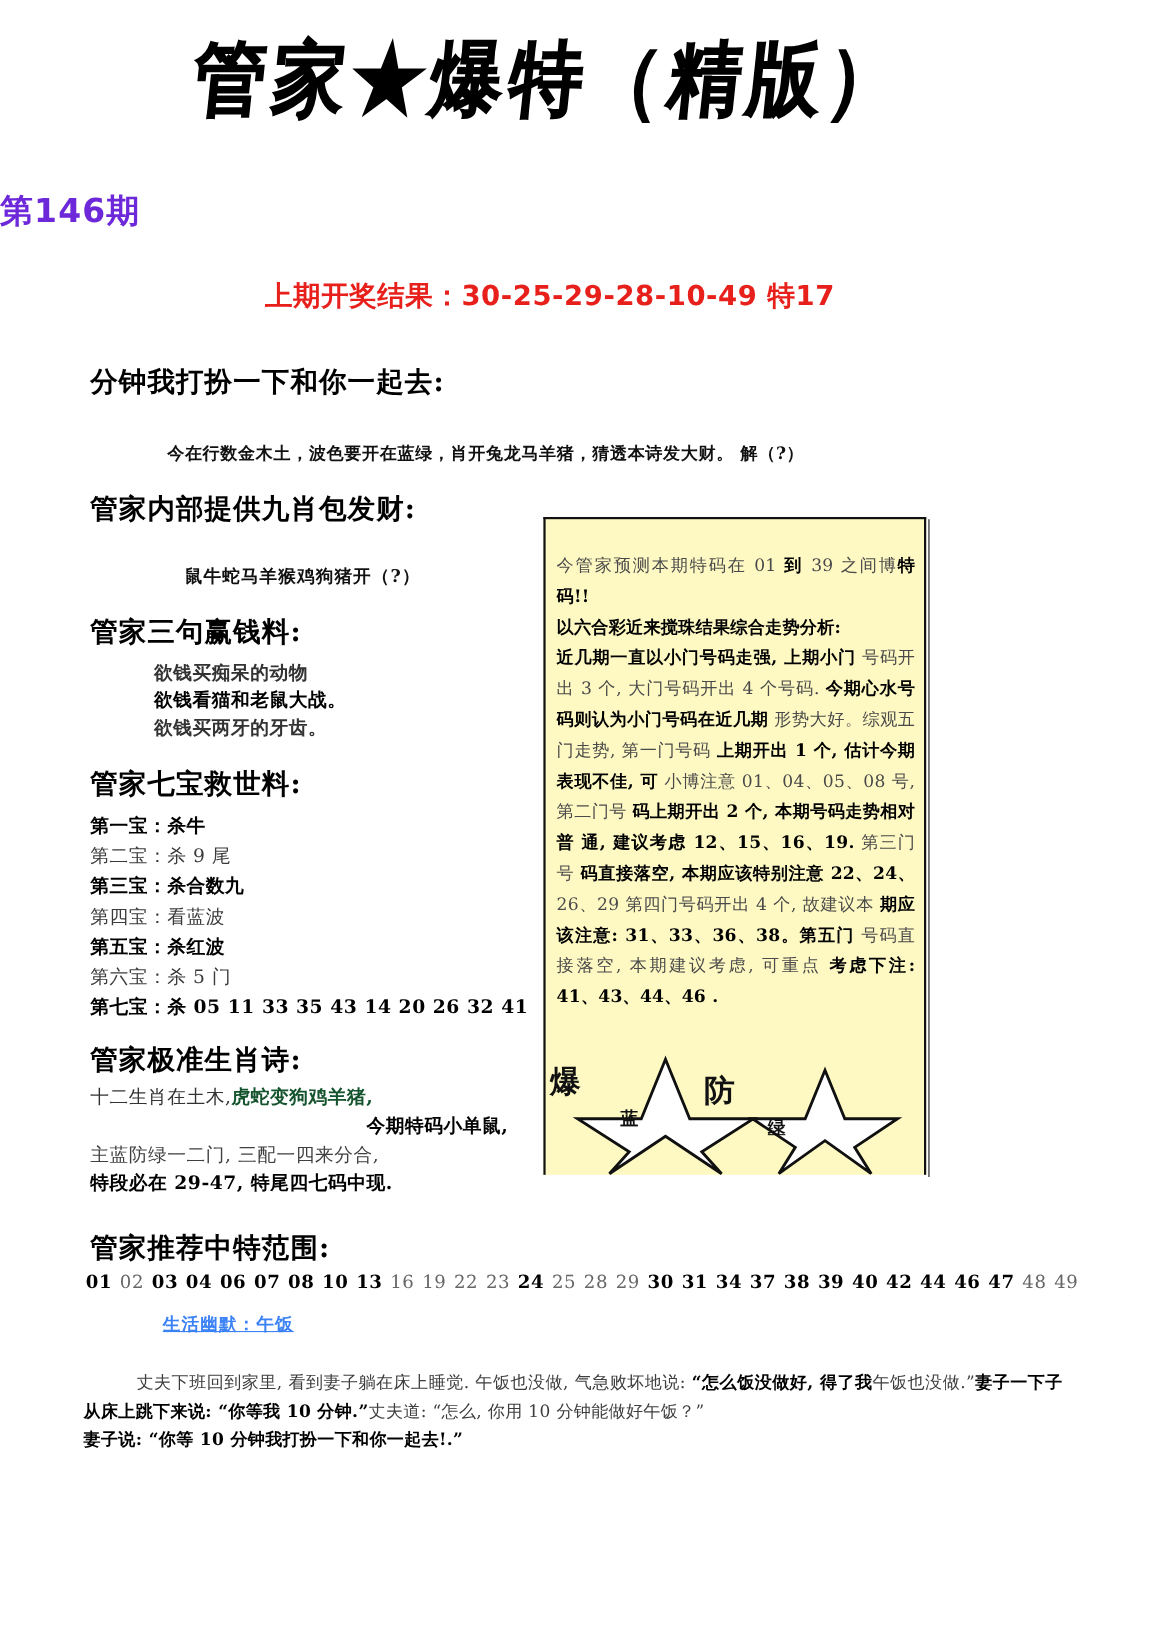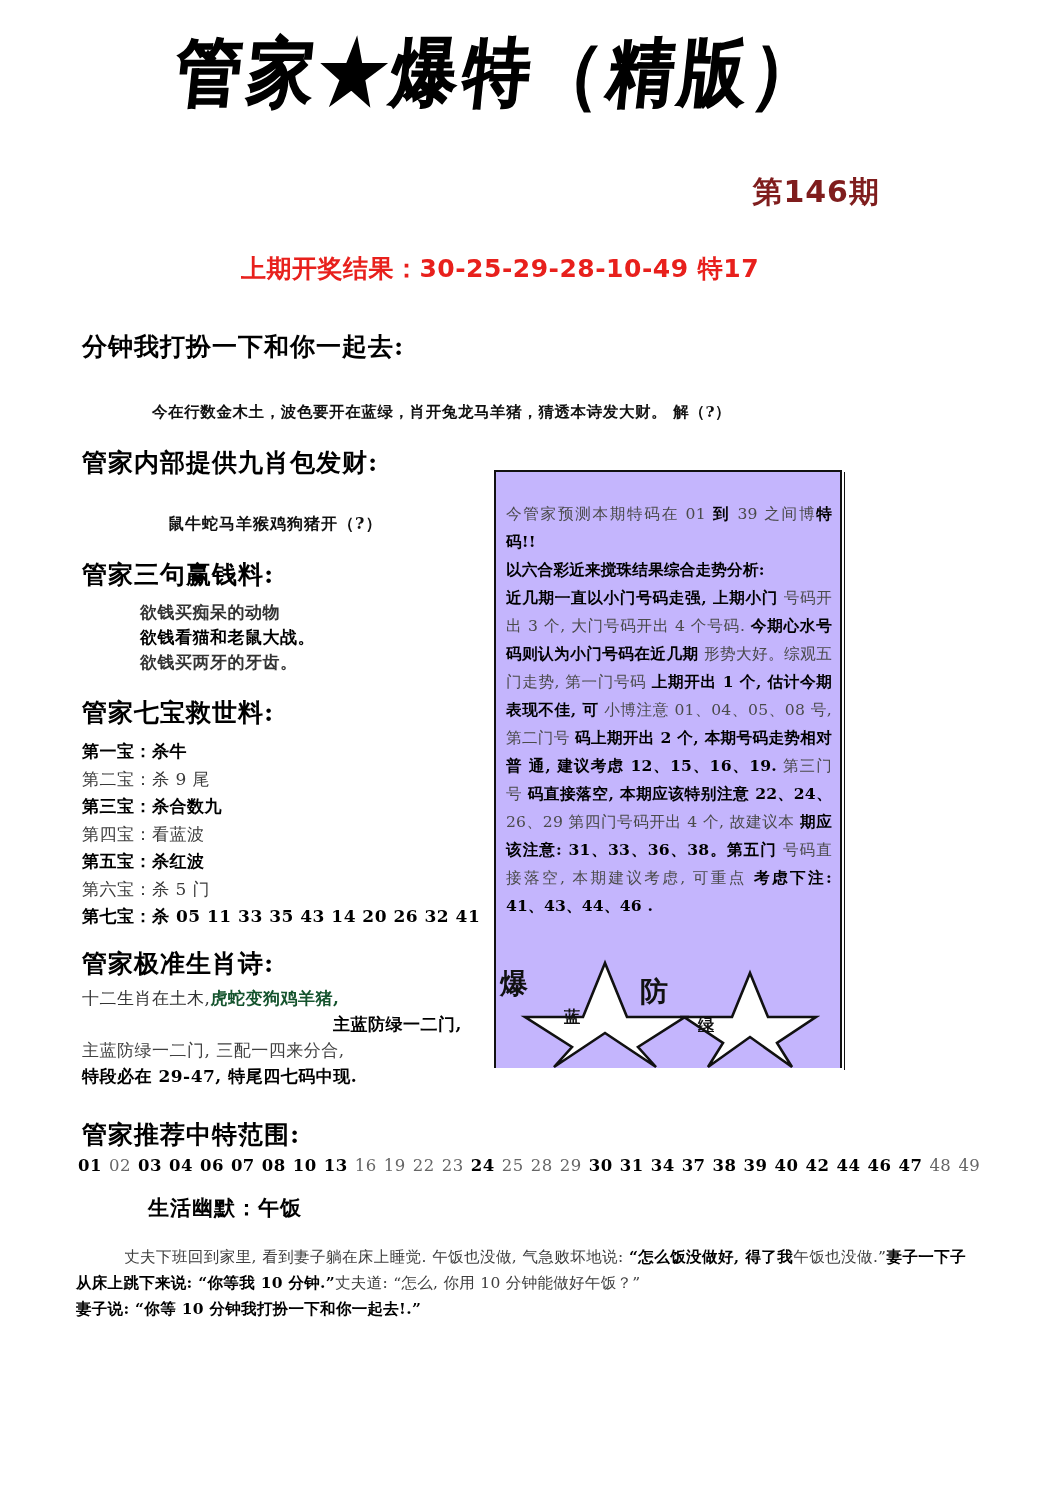--- a/index.html
+++ b/index.html
@@ -34,24 +34,24 @@
     -webkit-text-stroke: 1.2px #000;
     white-space: nowrap;
   }
 
   
   .issue {
     position: absolute;
     left: 0;
     top: 172px;
     width: 880px;
-    text-align: right;
+    text-align: left;
     font-size: 30px;
     font-weight: 600;
-    color: #7f1d1d;
+    color: #6d28d9;
     letter-spacing: 1px;
   }
 
   
   .last-result {
     position: absolute;
     left: 0;
     top: 252px;
     width: 1000px;
     text-align: center;
@@ -149,25 +149,26 @@
   .rec-range span { margin-right: 7px; }
   .rec-range span.bold { font-weight: 700; color: #000; }
   .rec-range span.faint { font-weight: 400; color: #666; }
 
   
   .humor-head {
     position: absolute;
     left: 148px;
     top: 1194px;
     font-family: "DejaVu Serif", "Liberation Serif", serif;
-    font-size: 21px;
+    font-size: 16px;
     font-weight: 700;
     letter-spacing: 1px;
-    color: #000000;
-    white-space: nowrap;
+    color: #3b82f6;
+    white-space: nowrap;
+    text-decoration: underline;
   }
   .humor-body {
     position: absolute;
     left: 76px;
     top: 1244px;
     width: 890px;
     font-family: "DejaVu Serif", "Liberation Serif", serif;
     font-size: 15.5px;
     line-height: 25px;
     letter-spacing: 0.3px;
@@ -183,21 +184,21 @@
     position: absolute;
     left: 494px;
     top: 470px;
     width: 348px;
     height: 598px;
     border-left: 2px solid #111;
     border-top: 2px solid #111;
     border-right: 2px solid #111;
     border-bottom: none;
     box-sizing: border-box;
-    background: #c4b5fd;
+    background: #fef9c3;
   }
   .analysis-box::after {
     content: "";
     position: absolute;
     right: -5px;
     top: 0;
     width: 1px;
     height: 598px;
     background: #111;
   }
@@ -271,21 +272,21 @@
     <div class="trow b">第三宝：杀合数九</div>
     <div class="trow n">第四宝：看蓝波</div>
     <div class="trow b">第五宝：杀红波</div>
     <div class="trow n">第六宝：杀 5 门</div>
     <div class="trow b">第七宝：杀 05  11  33  35  43  14  20  26  32  41</div>
   </div>
 
   <div class="sec-head" style="top:947px;">管家极准生肖诗:</div>
   <div class="zodiac-poem">
     <div class="zp-l1"><span>十二生肖在土木,</span><b>虎蛇变狗鸡羊猪,</b></div>
-    <div class="zp-l2">主蓝防绿一二门,</div>
+    <div class="zp-l2">今期特码小单鼠,</div>
     <div class="zp-l3">主蓝防绿一二门, 三配一四来分合,</div>
     <div class="zp-l4">特段必在 29-47, 特尾四七码中现.</div>
   </div>
 
   <div class="sec-head" style="top:1118px;">管家推荐中特范围:</div>
   <div class="rec-range" id="rec-range"><span class="bold">01</span><span class="faint">02</span><span class="bold">03</span><span class="bold">04</span><span class="bold">06</span><span class="bold">07</span><span class="bold">08</span><span class="bold">10</span><span class="bold">13</span><span class="faint">16</span><span class="faint">19</span><span class="faint">22</span><span class="faint">23</span><span class="bold">24</span><span class="faint">25</span><span class="faint">28</span><span class="faint">29</span><span class="bold">30</span><span class="bold">31</span><span class="bold">34</span><span class="bold">37</span><span class="bold">38</span><span class="bold">39</span><span class="bold">40</span><span class="bold">42</span><span class="bold">44</span><span class="bold">46</span><span class="bold">47</span><span class="faint">48</span><span class="faint">49</span></div>
 
   <div class="analysis-box">
     <div class="analysis-text">
       <span class="lite">今管家预测本期特码在 </span><span class="lite">01</span><b> 到 </b><span class="lite">39</span><span class="lite"> 之间博</span><b>特码!!</b><br>

